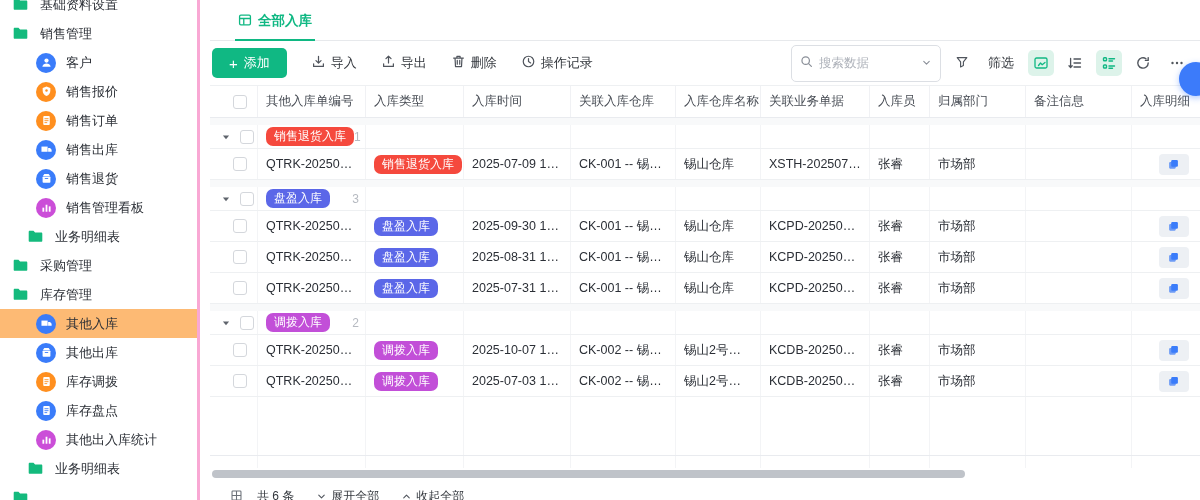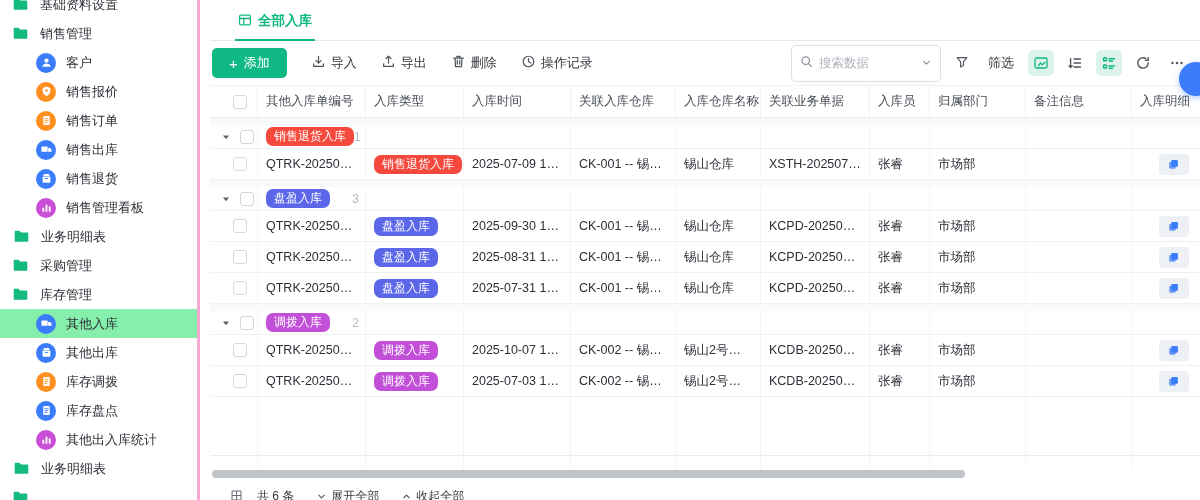--- a/index.html
+++ b/index.html
@@ -6,22 +6,22 @@
   html,body{width:1200px;height:500px;overflow:hidden;background:#fff;
     font-family:"Liberation Sans","DejaVu Sans",sans-serif;position:relative}
 
   
   .sidebar{position:absolute;left:0;top:0;width:200px;height:500px;
     border-right:3px solid #f9a8d4;overflow:hidden;background:#fff}
   .side-list{margin-top:-10px}
   .side-item{height:29px;display:flex;align-items:center;gap:10px;
     padding-left:10px;font-size:13px;color:#2b2f36;cursor:pointer;white-space:nowrap}
   .side-item.child{padding-left:36px}
-  .side-item.subfolder{padding-left:11px}
-  .side-item.selected{background:#86efac}
+  .side-item.subfolder{padding-left:25px}
+  .side-item.selected{background:#fdba74}
   .circle-ic{width:20px;height:20px;border-radius:50%;display:flex;
     align-items:center;justify-content:center;flex:none}
   .folder-ic{width:20px;display:flex;align-items:center;justify-content:center;flex:none}
 
   
   .main{position:absolute;left:210px;top:0;width:990px;height:500px;
     display:flex;flex-direction:column}
 
   .tabbar{height:41px;flex:none;border-bottom:1px solid #e7e9ec;
     display:flex;align-items:flex-end;padding-left:25px}

